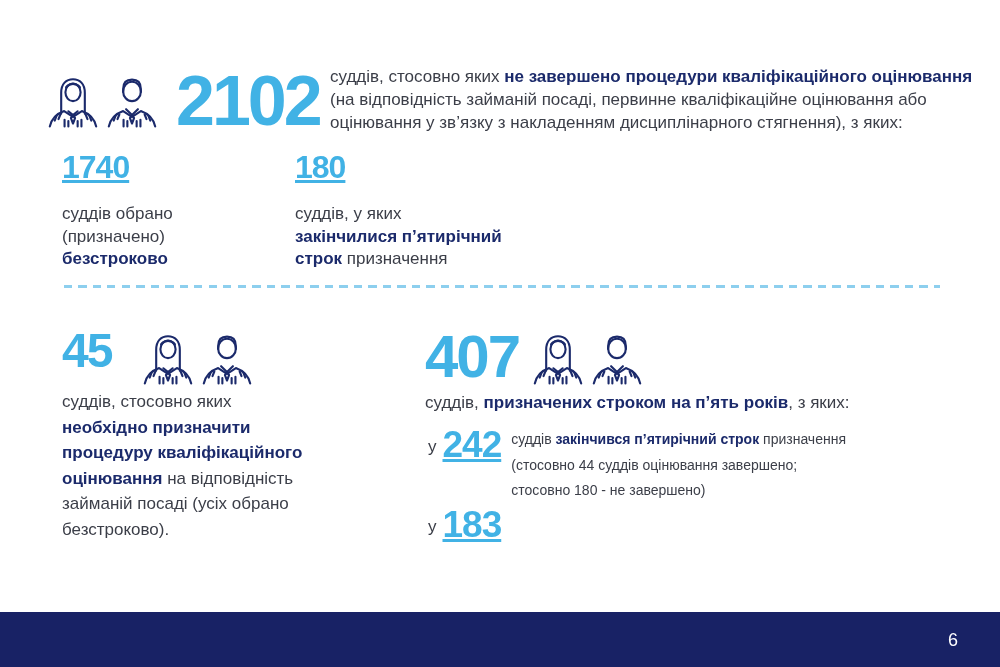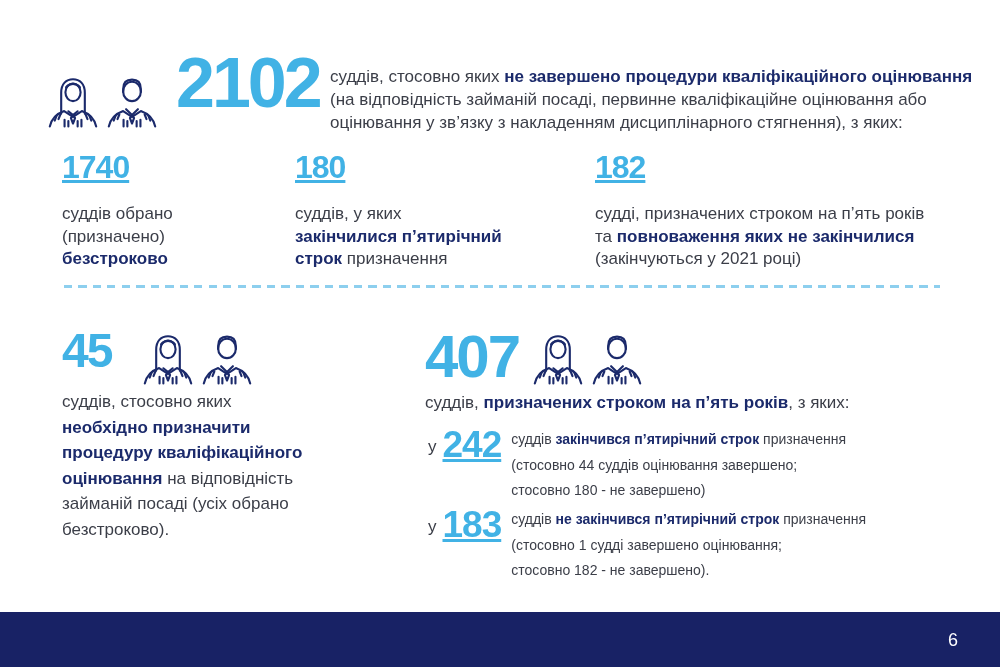--- a/index.html
+++ b/index.html
@@ -24,21 +24,21 @@
   .big-num{
     color:var(--blue);
     font-weight:700;
     letter-spacing:-2px;
     line-height:1;
   }
   .rich{white-space:pre-line;}
   .rich .b{font-weight:700;color:var(--navy);}
   
   .hero-icons{left:46px;top:70px;display:flex;gap:5px;}
-  .hero-value{left:176px;top:48px;font-size:70px;letter-spacing:-3px;}
+  .hero-value{left:176px;top:66px;font-size:70px;letter-spacing:-3px;}
   .hero-desc{left:330px;top:65px;width:655px;font-size:17px;line-height:23.2px;}
   
   .stat{top:150px;}
   .stat-value{font-size:32px;letter-spacing:-1px;color:var(--blue);font-weight:700;line-height:1.1;text-decoration:underline;}
   .stat-label{margin-top:18px;font-size:17px;line-height:22.6px;}
   .stat-1{left:62px;width:225px;}
   .stat-2{left:295px;width:290px;}
   .stat-3{left:595px;width:395px;}
   
   .divider{
@@ -120,26 +120,20 @@
     <div class="rich stat-label"><span>суддів обрано
 (призначено)
 </span><span class="b">безстроково</span></div>
   </div>
   <div class="abs stat stat-2">
     <div class="stat-value">180</div>
     <div class="rich stat-label"><span>суддів, у яких
 </span><span class="b">закінчилися п’ятирічний
 строк</span><span> призначення</span></div>
   </div>
-  <div class="abs stat stat-3">
-    <div class="stat-value">182</div>
-    <div class="rich stat-label"><span>судді, призначених строком на п’ять років
-та </span><span class="b">повноваження яких не закінчилися</span><span>
-(закінчуються у 2021 році)</span></div>
-  </div>
 
   <div class="abs divider"></div>
 
   <div class="abs big-num bl-value">45</div>
   <div class="abs bl-icons">
     <svg class="jicon" width="54" height="60" viewBox="0 0 64 64">
         <use href="#sym-judge-woman"></use>
       </svg>
     <svg class="jicon" width="54" height="60" viewBox="0 0 64 64">
         <use href="#sym-judge-man"></use>
@@ -166,22 +160,19 @@
   <div class="abs sub-item sub-item-1">
     <span class="sub-prefix">у</span>
     <span class="big-num sub-value">242</span>
     <span class="rich sub-text"><span>суддів </span><span class="b">закінчився п’ятирічний строк</span><span> призначення
 (стосовно 44 суддів оцінювання завершено;
 стосовно 180 - не завершено)</span></span>
   </div>
   <div class="abs sub-item sub-item-2">
     <span class="sub-prefix">у</span>
     <span class="big-num sub-value">183</span>
-    <span class="rich sub-text"><span>суддів </span><span class="b">не закінчився п’ятирічний строк</span><span> призначення
-(стосовно 1 судді завершено оцінювання;
-стосовно 182 - не завершено).</span></span>
   </div>
 
   <div class="abs footer">
     <span class="page-num">6</span>
   </div>
 
 </div>
 
 </body></html>

